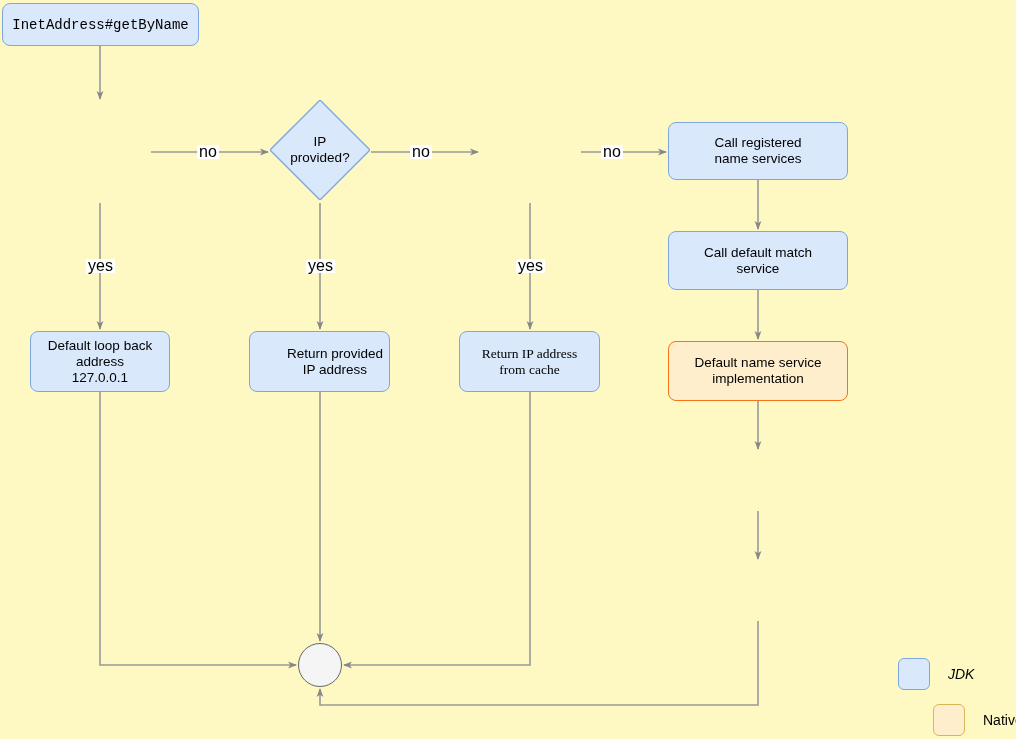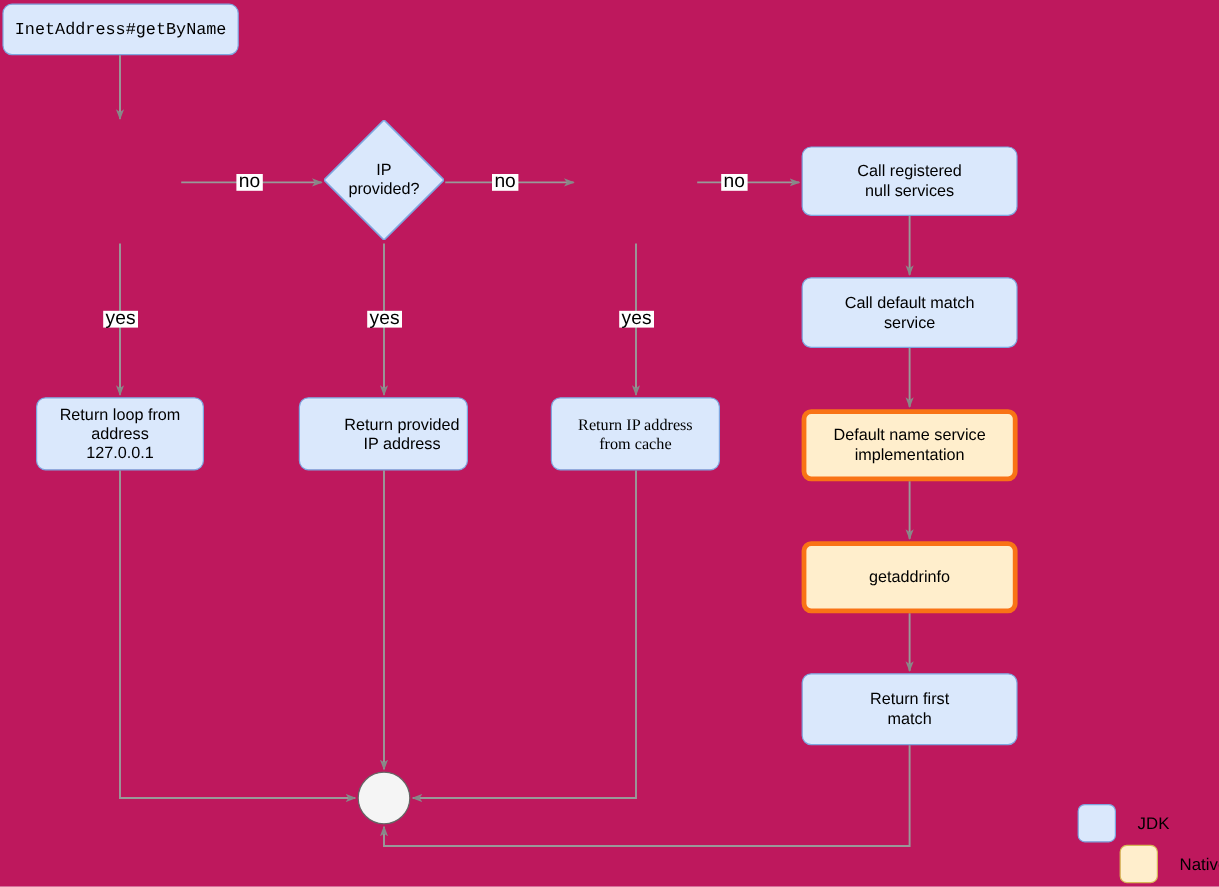--- a/index.html
+++ b/index.html
@@ -9,21 +9,21 @@
     background: #ffffff;
   }
   body {
     font-family: "Liberation Sans", sans-serif;
     -webkit-font-smoothing: antialiased;
   }
   #canvas {
     position: relative;
     width: 1016px;
     height: 739px;
-    background: #be185d;
+    background: #fef9c3;
     overflow: hidden;
   }
   svg.edges {
     position: absolute;
     left: 0;
     top: 0;
     width: 1016px;
     height: 739px;
     pointer-events: none;
   }
@@ -40,21 +40,21 @@
     color: #000000;
     white-space: pre-line;
     padding: 2px 6px;
   }
   .node.jdk {
     background: #dae8fc;
     border: 1px solid #7ea6e0;
   }
   .node.native {
     background: #ffeecc;
-    border: 4px solid #f97316;
+    border: 1px solid #f97316;
   }
   .node.mono {
     font-family: "Liberation Mono", "DejaVu Sans Mono", monospace;
     font-size: 14px;
   }
   .diamond {
     position: absolute;
     width: 100px;
     height: 100px;
   }
@@ -179,76 +179,69 @@
   <div class="diamond" style="left:270px; top:100px;">
     <svg class="shape" viewBox="0 0 100 100" xmlns="http://www.w3.org/2000/svg">
       <polygon points="50,0 100,50 50,100 0,50" fill="#dae8fc" stroke="#7ea6e0" stroke-width="1.4"></polygon>
     </svg>
     <div class="dlabel">IP
 provided?</div>
   </div>
 
 
   <div class="node jdk" style="left:30px; top:331px; width:140px; height:61px;">
-    <span>Return loop from
+    <span>Default loop back
 address
 127.0.0.1</span>
   </div>
 
   <div class="node jdk" style="left:249px; top:331px; width:141px; height:61px;justify-content:flex-end;">
     <span>Return provided
 IP address</span>
   </div>
 
   <div class="node jdk" style="left:459px; top:331px; width:141px; height:61px;font-family:Liberation Serif, serif;">
     <span>Return IP address
 from cache</span>
   </div>
 
   <div class="node jdk" style="left:668px; top:122px; width:180px; height:58px;">
     <span>Call registered
-null services</span>
+name services</span>
   </div>
 
   <div class="node jdk" style="left:668px; top:231px; width:180px; height:59px;">
     <span>Call default match
 service</span>
   </div>
 
   <div class="node native" style="left:668px; top:341px; width:180px; height:60px;">
     <span>Default name service
 implementation</span>
   </div>
 
-  <div class="node native" style="left:668px; top:451px; width:180px; height:60px;">
-    <span>getaddrinfo</span>
-  </div>
-
-  <div class="node jdk" style="left:668px; top:561px; width:180px; height:60px;">
-    <span>Return first
-match</span>
-  </div>
+
 
   <div class="merge" style="left:298px; top:643px;"></div>
 
   <div class="edge-label" style="left:197px; top:145px;">no</div>
 
   <div class="edge-label" style="left:410px; top:145px;">no</div>
 
   <div class="edge-label" style="left:601px; top:145px;">no</div>
 
   <div class="edge-label" style="left:86px; top:259px;">yes</div>
 
   <div class="edge-label" style="left:306px; top:259px;">yes</div>
 
   <div class="edge-label" style="left:516px; top:259px;">yes</div>
 
   <div class="legend" style="left:898px; top:658px; width:118px; height:78px;">
 
-    <div class="legend-row" style="left:0px; top:12px;">
+    <div class="legend-row" style="left:0px; top:0px;font-style:italic;">
       <div class="legend-swatch jdk"></div>
       <div class="legend-label">JDK</div>
     </div>
 
     <div class="legend-row" style="left:0px; top:46px;margin-left:35px;">
       <div class="legend-swatch native"></div>
       <div class="legend-label">Native</div>
     </div>
 
   </div>

